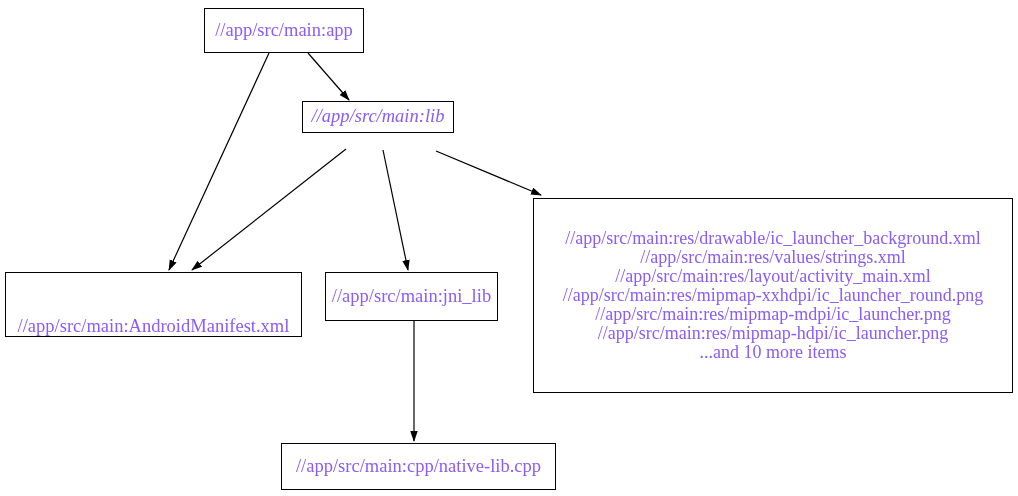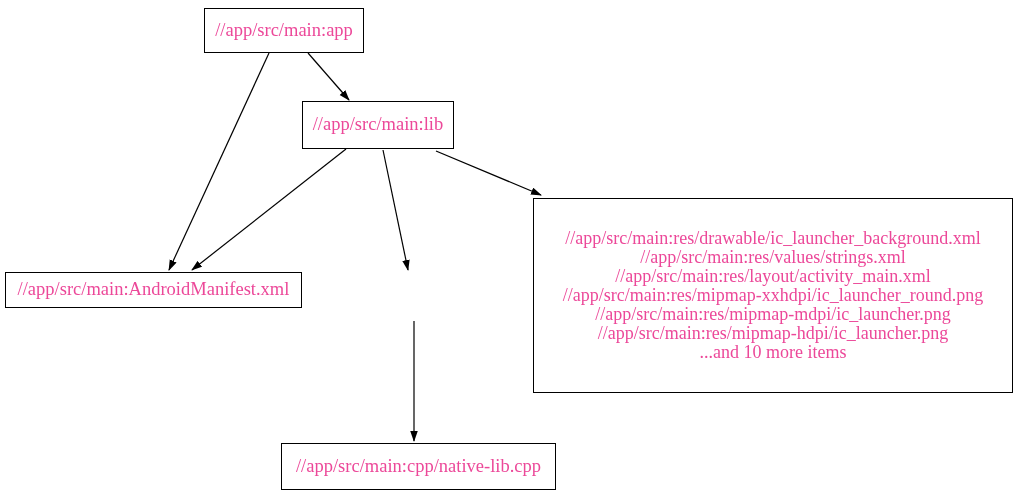--- a/index.html
+++ b/index.html
@@ -6,21 +6,21 @@
     margin: 0;
     padding: 0;
     background: #ffffff;
   }
   .canvas {
     position: relative;
     width: 1018px;
     height: 496px;
     background: #ffffff;
     font-family: "Liberation Serif", "DejaVu Serif", serif;
-    color: #ec4899;
+    color: #8b5cf6;
     overflow: hidden;
   }
   .edge-layer {
     position: absolute;
     left: 0;
     top: 0;
     width: 1018px;
     height: 496px;
     pointer-events: none;
   }
@@ -41,22 +41,22 @@
     flex-direction: column;
     justify-content: center;
     font-size: 18px;
   }
   .node.multiline .res-line {
     line-height: 19.1px;
     white-space: nowrap;
   }
   
   .n-app      { left: 204px; top: 8px;   width: 160px; height: 45px; }
-  .n-lib      { left: 302px; top: 101px; width: 152px; height: 48px; }
-  .n-manifest { left: 5px;   top: 272px; width: 297px; height: 36px; }
+  .n-lib      { left: 302px; top: 101px; width: 152px; height: 32px; font-style: italic; }
+  .n-manifest { left: 5px;   top: 272px; width: 297px; height: 65px; align-items: flex-end; }
   .n-jnilib   { left: 325px; top: 272px; width: 173px; height: 49px; }
   .n-res      { left: 533px; top: 198px; width: 480px; height: 195px; padding: 2px 4px; }
   .n-cpp      { left: 281px; top: 443px; width: 275px; height: 47px; }
 </style>
 </head>
 <body>
 
 <div class="canvas">
 
   <svg class="edge-layer" width="1018" height="496" viewBox="0 0 1018 496" xmlns="http://www.w3.org/2000/svg">
@@ -80,20 +80,23 @@
   </div>
 
   <div class="node n-lib">
     <span>//app/src/main:lib</span>
   </div>
 
   <div class="node n-manifest">
     <span>//app/src/main:AndroidManifest.xml</span>
   </div>
 
+  <div class="node n-jnilib">
+    <span>//app/src/main:jni_lib</span>
+  </div>
 
   <div class="node multiline n-res">
     <div class="res-line">//app/src/main:res/drawable/ic_launcher_background.xml</div>
     <div class="res-line">//app/src/main:res/values/strings.xml</div>
     <div class="res-line">//app/src/main:res/layout/activity_main.xml</div>
     <div class="res-line">//app/src/main:res/mipmap-xxhdpi/ic_launcher_round.png</div>
     <div class="res-line">//app/src/main:res/mipmap-mdpi/ic_launcher.png</div>
     <div class="res-line">//app/src/main:res/mipmap-hdpi/ic_launcher.png</div>
     <div class="res-line">...and 10 more items</div>
   </div>

